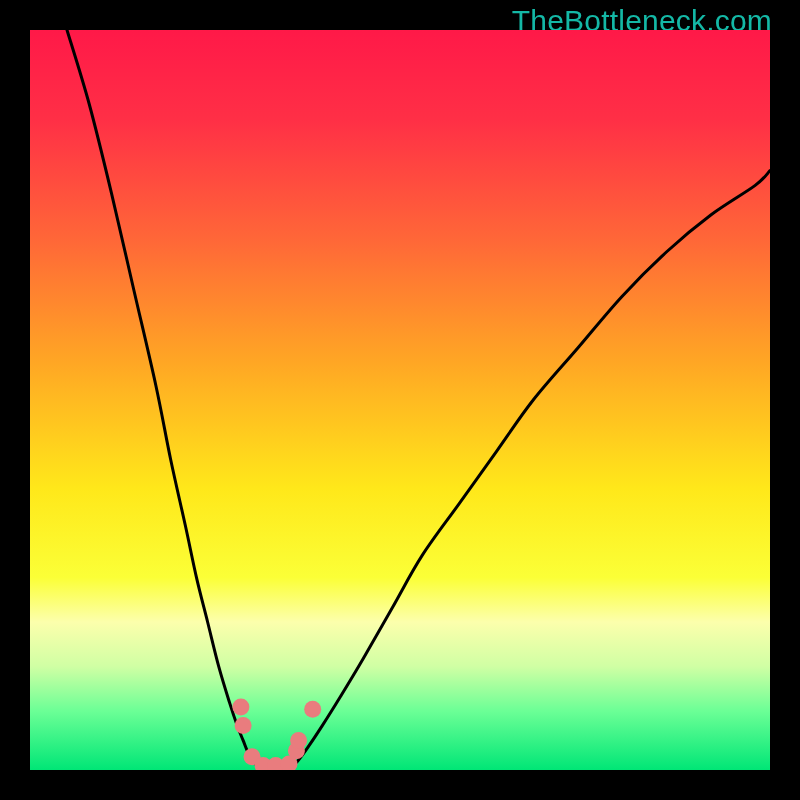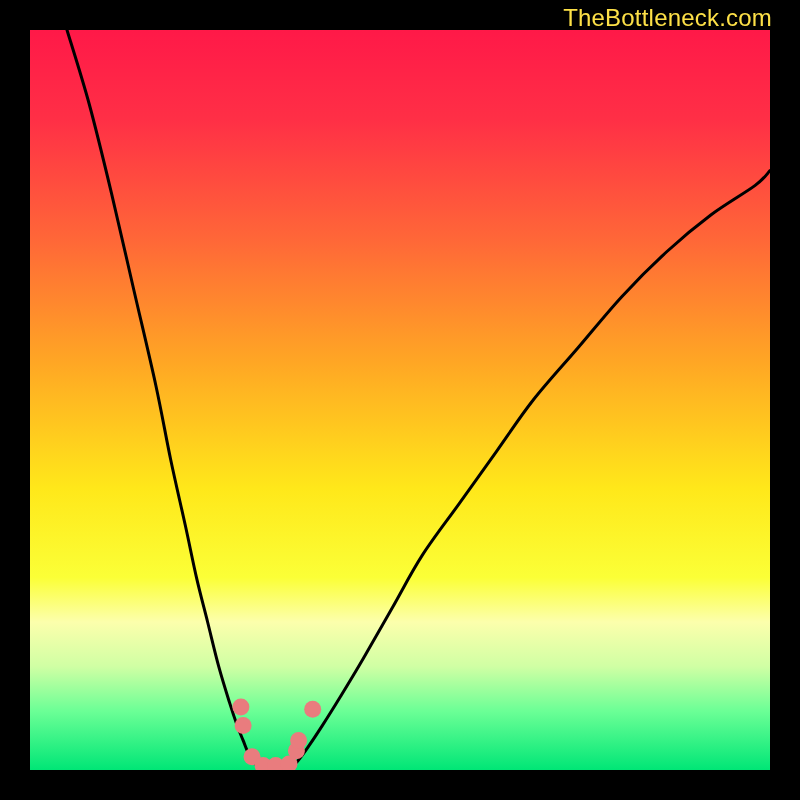--- a/index.html
+++ b/index.html
@@ -20,22 +20,22 @@
     overflow: hidden;
   }
   .gradient {
     position: absolute;
     inset: 0;
   }
   .watermark {
     position: absolute;
     top: 4px;
     right: 28px;
-    color: #fde047;
-    font-size: 24px;
+    color: #14b8a6;
+    font-size: 30px;
     font-weight: 500;
     letter-spacing: 0.2px;
   }
   svg.curves {
     position: absolute;
     inset: 0;
   }
 </style>
 </head>
 <body>

